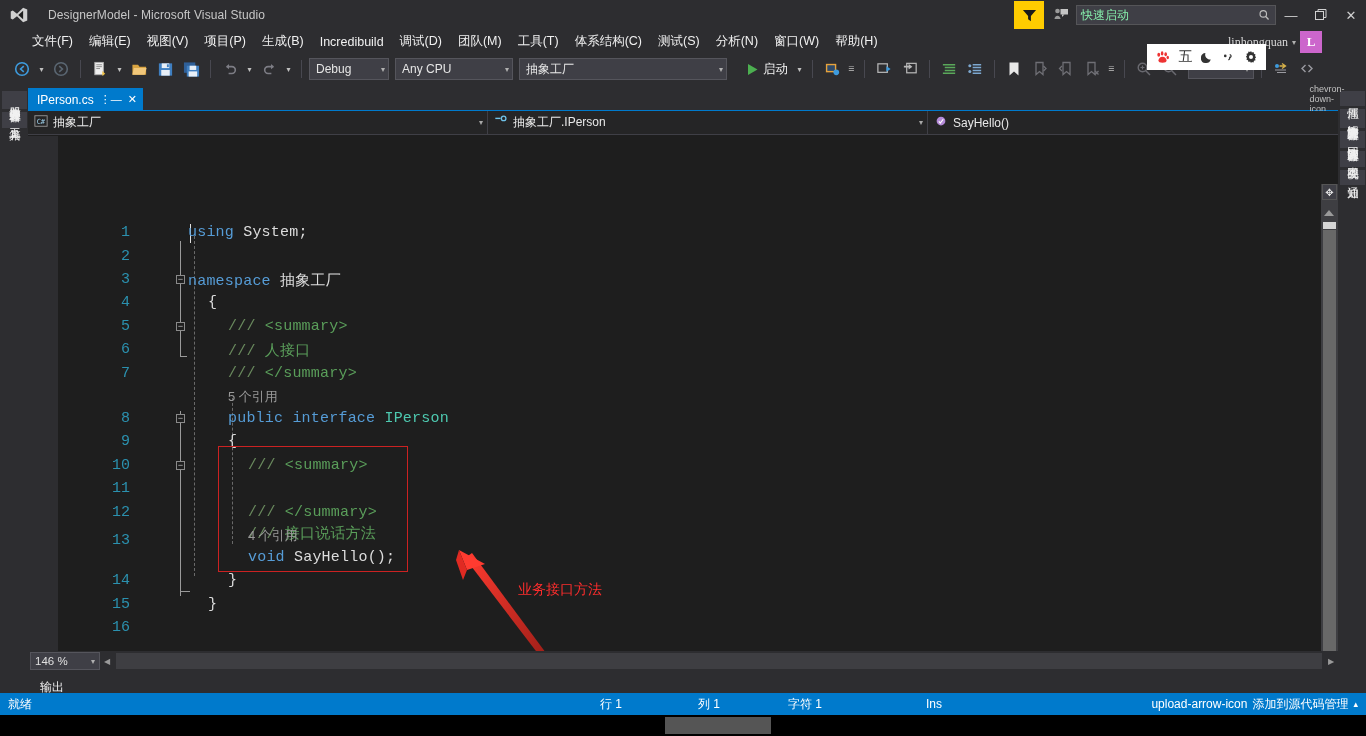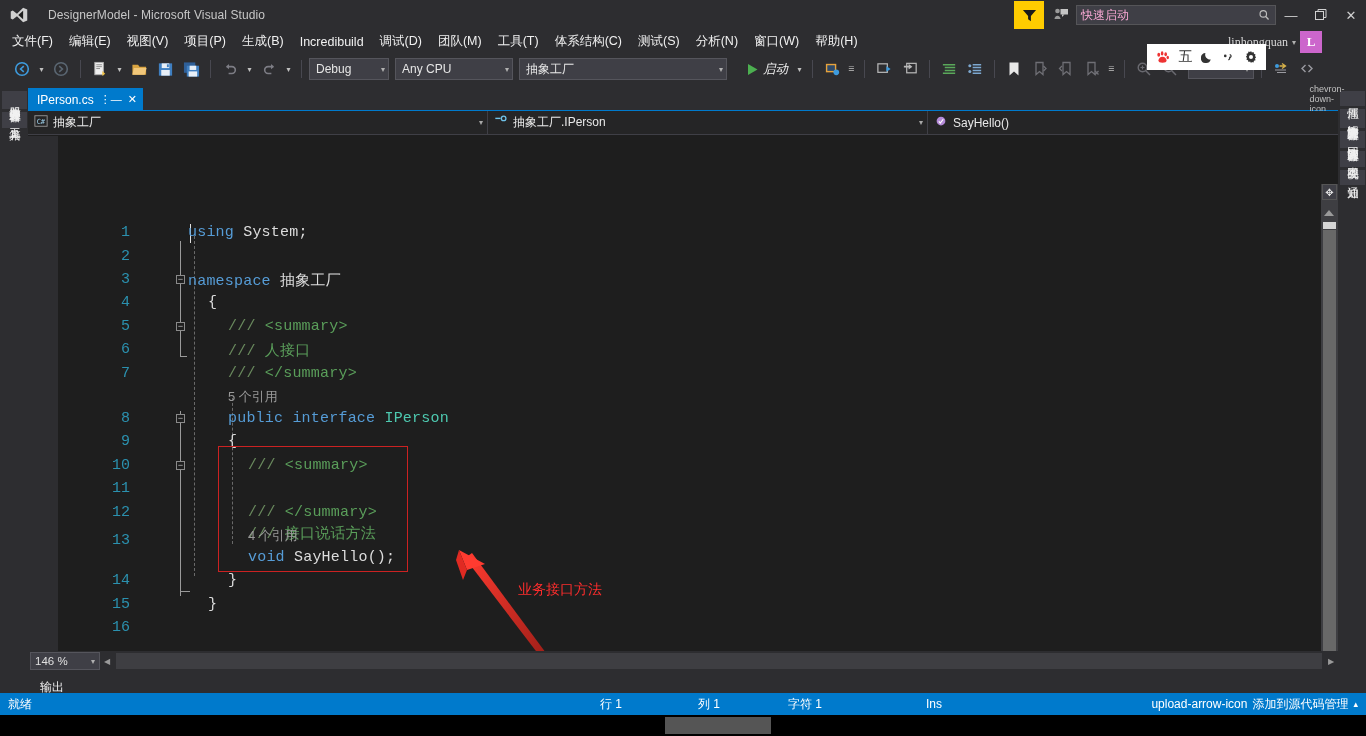--- a/index.html
+++ b/index.html
@@ -27,27 +27,27 @@
   .tb-right { position: absolute; right: 0; top: 0; height: 30px; display: flex; align-items: center; }
   .funnel-btn {
     width: 30px; height: 28px; background: #ffcc00;
     display: flex; align-items: center; justify-content: center; margin-right: 4px;
   }
   .feedback-ico { width: 26px; height: 28px; display:flex; align-items:center; justify-content:center; }
   .quick-launch {
     width: 200px; height: 20px; background: #3f3f46; border: 1px solid #555558;
     display: flex; align-items: center; padding: 0 4px; margin-left: 2px;
   }
-  .quick-launch .ql-text { font-size: 12px; color: #f9a8d4; flex: 1; }
+  .quick-launch .ql-text { font-size: 12px; color: #86efac; flex: 1; }
   .win-btn { width: 30px; height: 30px; display: flex; align-items: center; justify-content: center; color: #d0d0d0; font-size: 13px; }
 
   
   .menubar {
     position: absolute; left: 0; top: 30px; width: 1366px; height: 23px;
-    display: flex; align-items: center; background: #2d2d30; padding-left: 4px;
+    display: flex; align-items: center; background: #2d2d30; padding-left: 24px;
   }
   .menu-item {
     font-size: 12.5px; color: #f1f1f1; padding: 3px 8px; white-space: nowrap;
     font-family: "Liberation Sans", "DejaVu Sans", sans-serif;
   }
   .acct {
     position: absolute; right: 44px; top: 31px; display: flex; align-items: center; gap: 4px; font-family: Liberation Serif, serif;
   }
   .acct-name { font-size: 12px; color: #d8d8d8; }
   .acct-avatar {
@@ -65,21 +65,21 @@
   .tcaret { width: 11px; height: 22px; display:flex; align-items:center; justify-content:center; color:#c0c0c0; font-size: 8px; }
   .tsep { width: 1px; height: 18px; background: #484850; margin: 0 5px; }
   .combo {
     height: 22px; background: #3f3f46; border: 1px solid #55555c;
     display: flex; align-items: center; padding: 0 3px 0 6px;
     font-size: 12px; color: #e6e6e6;
   }
   .combo .cval { flex: 1; white-space: nowrap; overflow: hidden; }
   .combo .carr { color: #b0b0b0; font-size: 8px; padding-left: 6px; }
   .run-btn { display: flex; align-items: center; gap: 4px; padding: 0 4px; height: 24px; }
-  .run-btn .lbl { font-size: 12.5px; color: #f1f1f1; font-style: italic; }
+  .run-btn .lbl { font-size: 12.5px; color: #f1f1f1; }
   .findbox { width: 66px; height: 20px; background: #3f3f46; border: 1px solid #55555c; display:flex; align-items:center; }
   .findbox .fa { margin-left:auto; color: #9a9a9a; font-size: 8px; padding-right: 4px; }
 
   
   .left-dock {
     position: absolute; left: 0; top: 88px; width: 28px; height: 580px;
     background: #2d2d30;
   }
   .vtab {
     writing-mode: vertical-rl;

